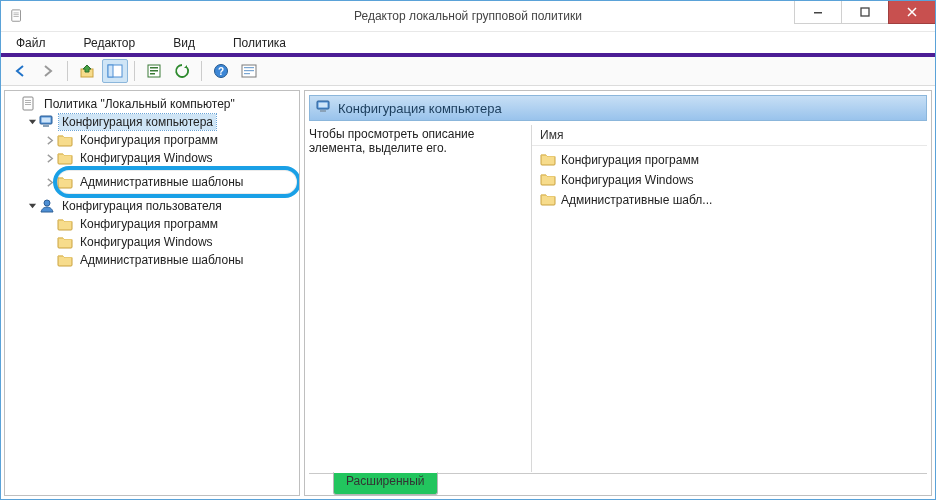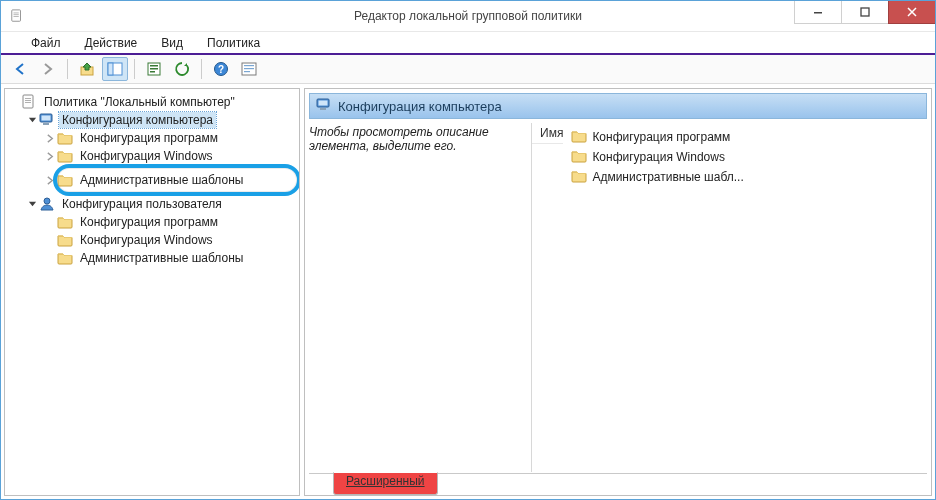--- a/index.html
+++ b/index.html
@@ -63,23 +63,23 @@
     color: #fff;
     border-color: #a03f3f;
   }
   .win-btn svg { width: 10px; height: 10px; }
 
   
   .menubar {
     height: 21px;
     display: flex;
     align-items: center;
-    padding: 0 22px;
-    gap: 8px;
-    border-bottom: 2px solid #4c1d95;
+    padding: 0 7px;
+    gap: 22px;
+    border-bottom: 4px solid #4c1d95;
   }
   .menubar .menu-item {
     padding: 2px 8px;
     font-size: 12px;
     color: #222;
     cursor: default;
   }
 
   
   .toolbar {
@@ -201,25 +201,25 @@
     display: flex;
     margin: 4px 4px 0 4px;
     overflow: hidden;
   }
   .detail-desc {
     width: 214px;
     padding: 2px 8px 0 0;
     font-size: 12px;
     color: #222;
     border-right: 1px solid #d8d8d8;
-    font-style: italic;
   }
   .detail-list {
     flex: 1;
     display: flex;
+    flex-direction: column;
   }
   .col-header {
     height: 20px;
     display: flex; align-items: center;
     padding-left: 8px;
     font-size: 12px;
     color: #333;
     border-bottom: 1px solid #e8e8e8;
   }
   .list-items {
@@ -260,23 +260,22 @@
     border-top-left-radius: 0;
     border-top-right-radius: 0;
     border-bottom-left-radius: 3px;
     border-bottom-right-radius: 3px;
     margin-right: -1px;
     position: relative;
     cursor: default;
     z-index:1;
   }
   .dtab.active {
-    background: #ef4444;
+    background: #22c55e;
     z-index:2;
-    text-decoration:underline;
   }
   .dtab:not(.active) {
     background: #f4f4f4;
     height: 18px;
     margin-top: 0;
     border-top: 1px solid #b7b7b7;
   }
 </style>
 </head>
 <body>
@@ -368,21 +367,21 @@
       <div class="win-btn close">
         <svg viewBox="0 0 10 10">
             <path d="M1 1 L9 9 M9 1 L1 9" stroke="#fff" stroke-width="1.5"></path>
           </svg>
       </div>
     </div>
   </div>
 
   <div class="menubar">
     <span class="menu-item">Файл</span>
-    <span class="menu-item">Действие</span>
+    <span class="menu-item">Редактор</span>
     <span class="menu-item">Вид</span>
     <span class="menu-item">Политика</span>
   </div>
 
   <div class="toolbar">
     <div class="tbtn">
         <svg viewBox="0 0 16 16">
           <use href="#i-back"></use>
         </svg>
       </div>

